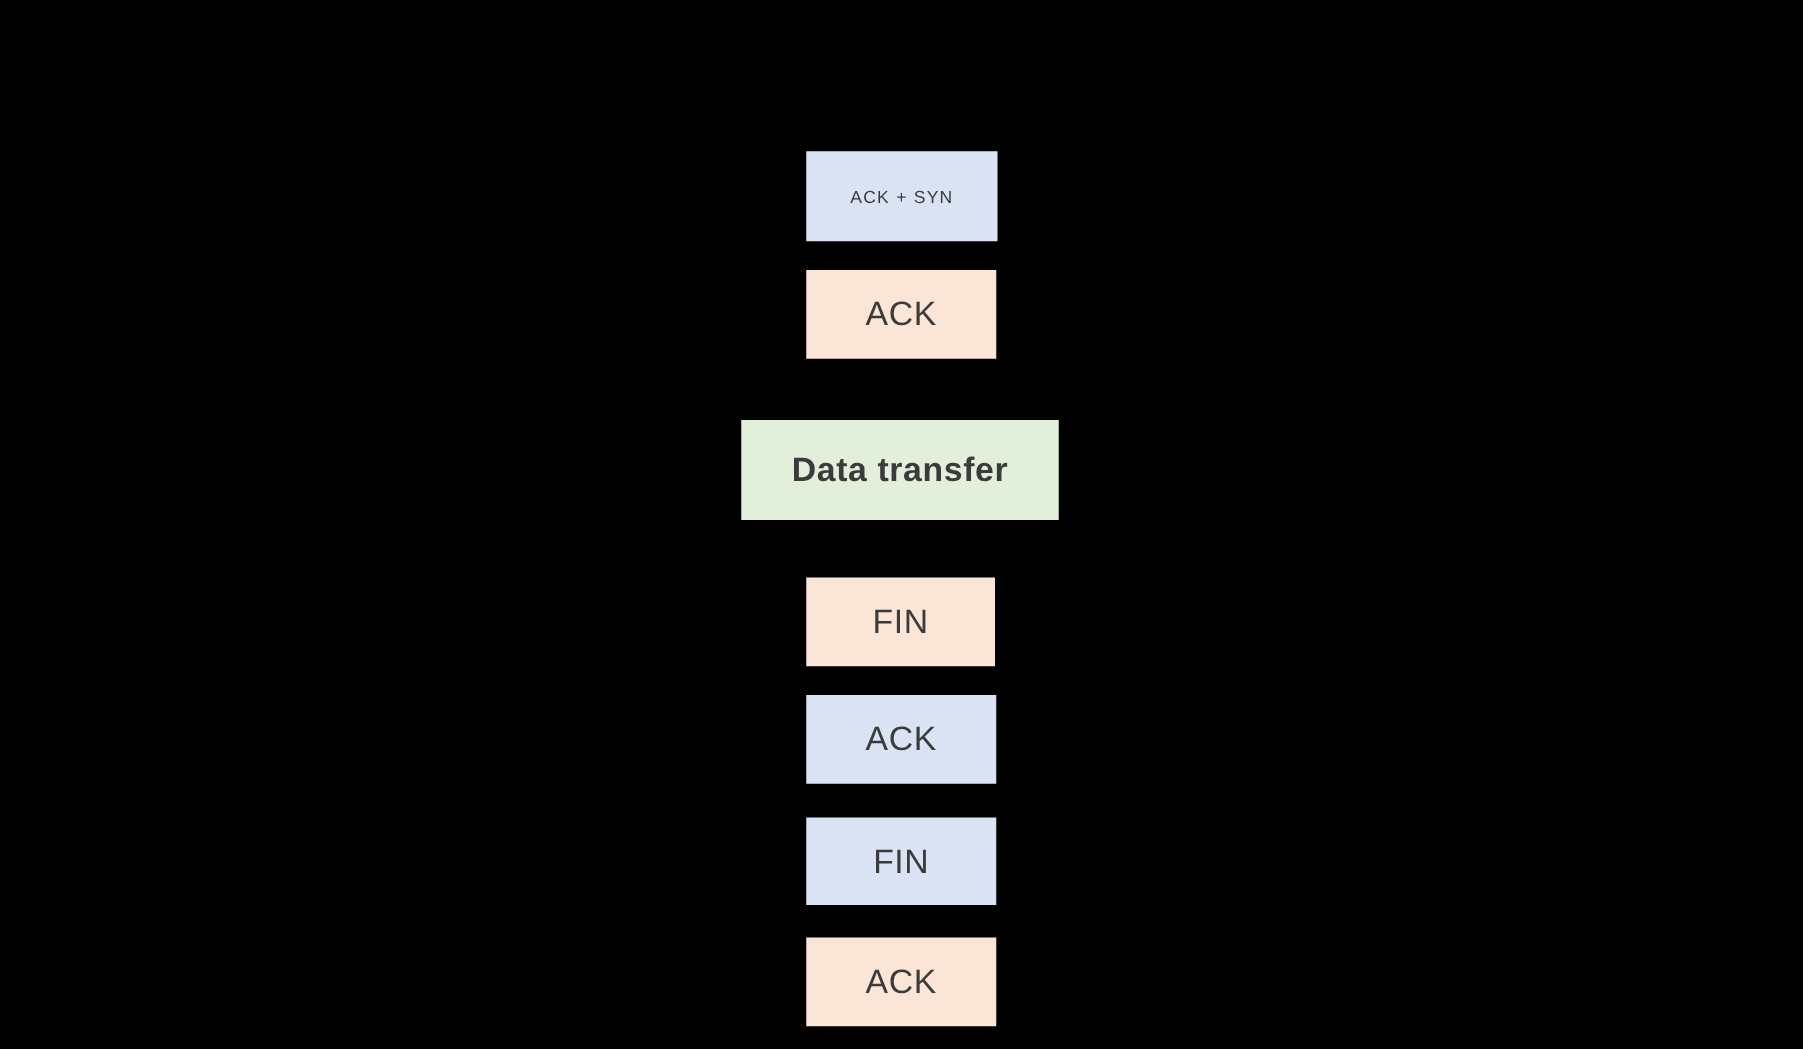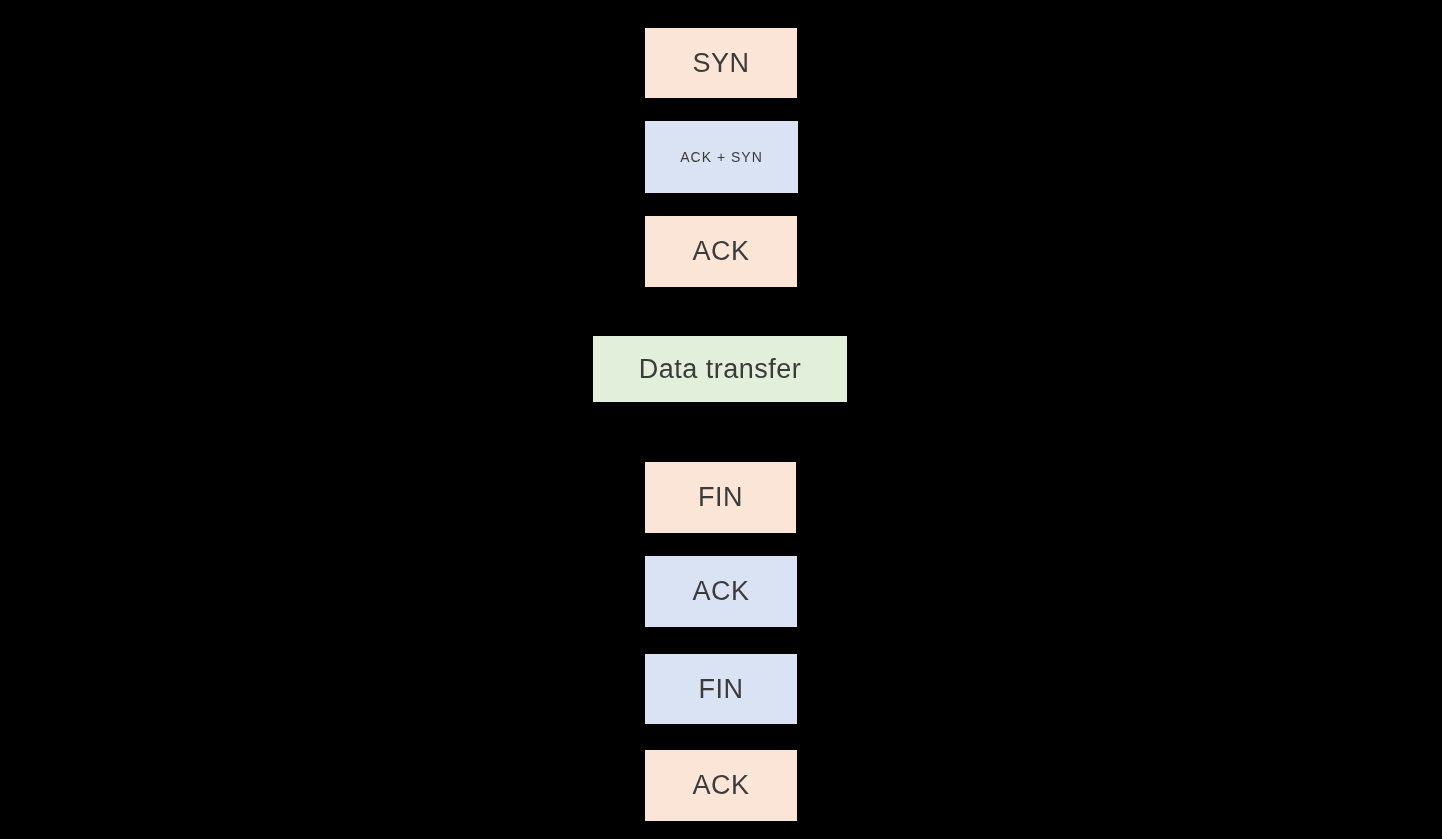--- a/index.html
+++ b/index.html
@@ -26,34 +26,31 @@
     color: #3b3b3b;
     font-size: 27px;
     letter-spacing: 0.5px;
     white-space: nowrap;
   }
   
   .b1 { left: 645px; top: 28px;  width: 152px; height: 70px; }
   .b2 { left: 645px; top: 121px; width: 153px; height: 72px; }
   .b2 .label { font-size: 14px; letter-spacing: 1px; }
   .b3 { left: 645px; top: 216px; width: 152px; height: 71px; }
-  .b4 { left: 593px; top: 336px; width: 254px; height: 66px; }
+  .b4 { left: 593px; top: 336px; width: 254px; height: 80px; font-weight: bold; }
   .b5 { left: 645px; top: 462px; width: 151px; height: 71px; }
   .b6 { left: 645px; top: 556px; width: 152px; height: 71px; }
   .b7 { left: 645px; top: 654px; width: 152px; height: 70px; }
   .b8 { left: 645px; top: 750px; width: 152px; height: 71px; }
 </style>
 </head>
 <body style="background-color: rgb(0, 0, 0);">
 
 <div class="canvas">
 
-  <div class="box b1" style="background-color: rgb(251, 229, 214);">
-    <span class="label" style="color: rgb(59, 59, 59);">SYN</span>
-  </div>
 
   <div class="box b2" style="background-color: rgb(218, 227, 243);">
     <span class="label" style="color: rgb(59, 59, 59);">ACK + SYN</span>
   </div>
 
   <div class="box b3" style="background-color: rgb(251, 229, 214);">
     <span class="label" style="color: rgb(59, 59, 59);">ACK</span>
   </div>
 
   <div class="box b4" style="background-color: rgb(226, 239, 218);">

